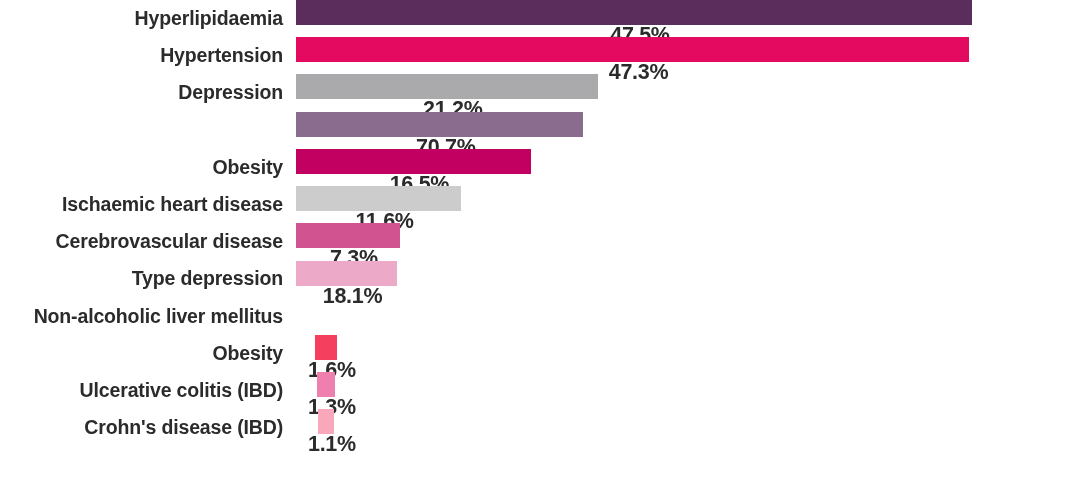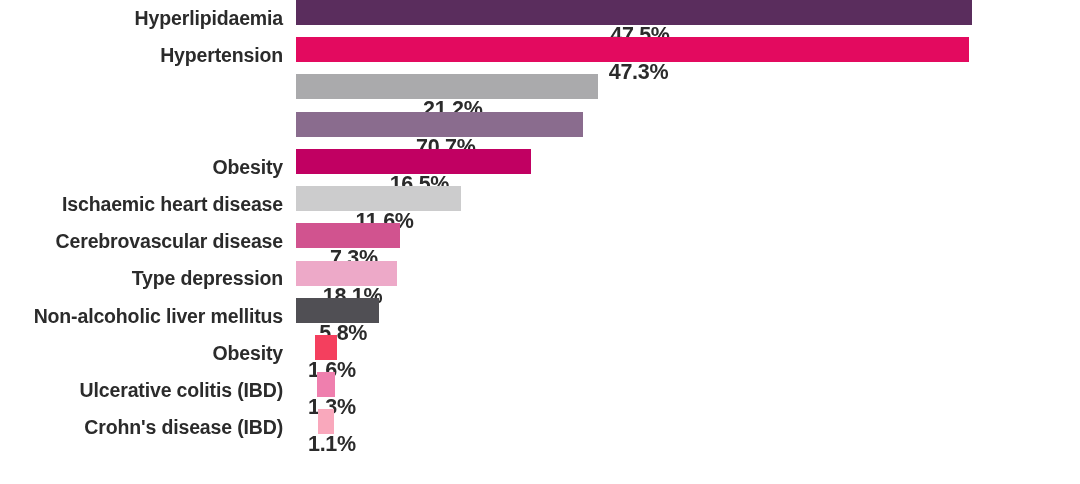--- a/index.html
+++ b/index.html
@@ -94,20 +94,21 @@
         </div>
       </div>
       <div class="row">
         <div class="cat-label">Hypertension</div>
         <div class="bar-zone">
           <div class="bar" style="width: 673.079px; background: rgb(227, 10, 95);"></div>
           <div class="value-label">47.3%</div>
         </div>
       </div>
       <div class="row">
+        <div class="cat-label">Depression</div>
         <div class="bar-zone">
           <div class="bar" style="width: 301.676px; background: rgb(170, 170, 172);"></div>
           <div class="value-label">21.2%</div>
         </div>
       </div>
       <div class="row">
         <div class="bar-zone">
           <div class="bar" style="width: 287.446px; background: rgb(138, 108, 142);"></div>
           <div class="value-label">70.7%</div>
         </div>
@@ -135,24 +136,20 @@
       </div>
       <div class="row">
         <div class="cat-label">Type depression</div>
         <div class="bar-zone">
           <div class="bar" style="width: 101.033px; background: rgb(237, 169, 200);"></div>
           <div class="value-label">18.1%</div>
         </div>
       </div>
       <div class="row">
         <div class="cat-label">Non-alcoholic liver mellitus</div>
-        <div class="bar-zone">
-          <div class="bar" style="width: 82.534px; background: rgb(80, 79, 84);"></div>
-          <div class="value-label">5.8%</div>
-        </div>
       </div>
       <div class="row">
         <div class="cat-label">Obesity</div>
         <div class="bar-zone">
           <div class="bar" style="width: 22.768px; background: rgb(244, 63, 94);"></div>
           <div class="value-label">1.6%</div>
         </div>
       </div>
       <div class="row">
         <div class="cat-label">Ulcerative colitis (IBD)</div>

